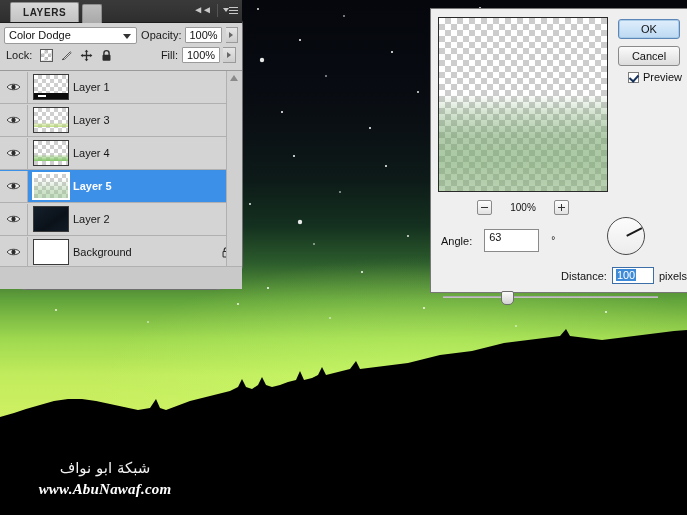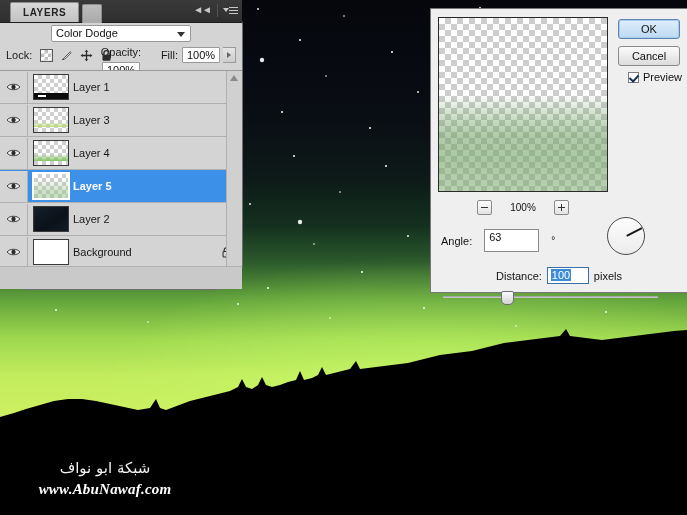--- a/index.html
+++ b/index.html
@@ -82,21 +82,20 @@
   .ic-sep{width:1px;height:13px;background:#555;}
   .ic-menu{display:flex;align-items:center;gap:1px;}
   .ic-menu .tri{width:0;height:0;border-left:4px solid #c9c9c9;border-top:3px solid transparent;border-bottom:3px solid transparent;transform:rotate(90deg);}
   .ic-menu .bars{display:flex;flex-direction:column;gap:2px;}
   .ic-menu .bars i{display:block;width:9px;height:1px;background:#c9c9c9;}
 
   .blend-row{
     position:relative;height:22px;padding:2px 4px 0 4px;box-sizing:border-box;
     display:flex;align-items:center;gap:4px;
     background:#d4d4d4;
-    flex-direction:column;
   }
   .blend-select{
     position:relative;width:140px;height:17px;box-sizing:border-box;
     background:#fff;border:1px solid #9a9a9a;border-radius:2px;
     font-size:11px;color:#111;line-height:15px;padding-left:4px;
   }
   .blend-select .caret{
     position:absolute;right:5px;top:6px;width:0;height:0;
     border-left:4px solid transparent;border-right:4px solid transparent;border-top:5px solid #333;
   }
@@ -232,21 +231,21 @@
   .deg{font-size:10px;color:#111;}
   .dial{
     position:absolute;left:176px;top:208px;width:36px;height:36px;border-radius:50%;
     border:1px solid #4a4a4a;background:linear-gradient(180deg,#fcfcfc,#ececec);
   }
   .dial .needle{
     position:absolute;left:50%;top:50%;width:1.6px;height:17px;background:#1a1a1a;
     transform-origin:50% 0%;
   }
 
-  .dist-row{position:absolute;left:0;right:0;top:258px;display:flex;align-items:center;justify-content:center;gap:5px;}
+  .dist-row{position:absolute;left:0;right:0;top:258px;display:flex;align-items:center;justify-content:flex-end;gap:5px;}
   .dist-lbl{font-size:11px;color:#111;}
   .dist-input{
     width:42px;height:17px;box-sizing:border-box;background:#fff;border:1px solid #3c6fa8;
     font-size:11px;line-height:15px;padding-left:3px;color:#111;
   }
   .dist-input span{background:#3d8bd8;color:#fff;padding:0 1px;}
   .dist-unit{font-size:11px;color:#111;}
 
   .slider{
     position:absolute;left:12px;top:282px;width:215px;height:12px;

